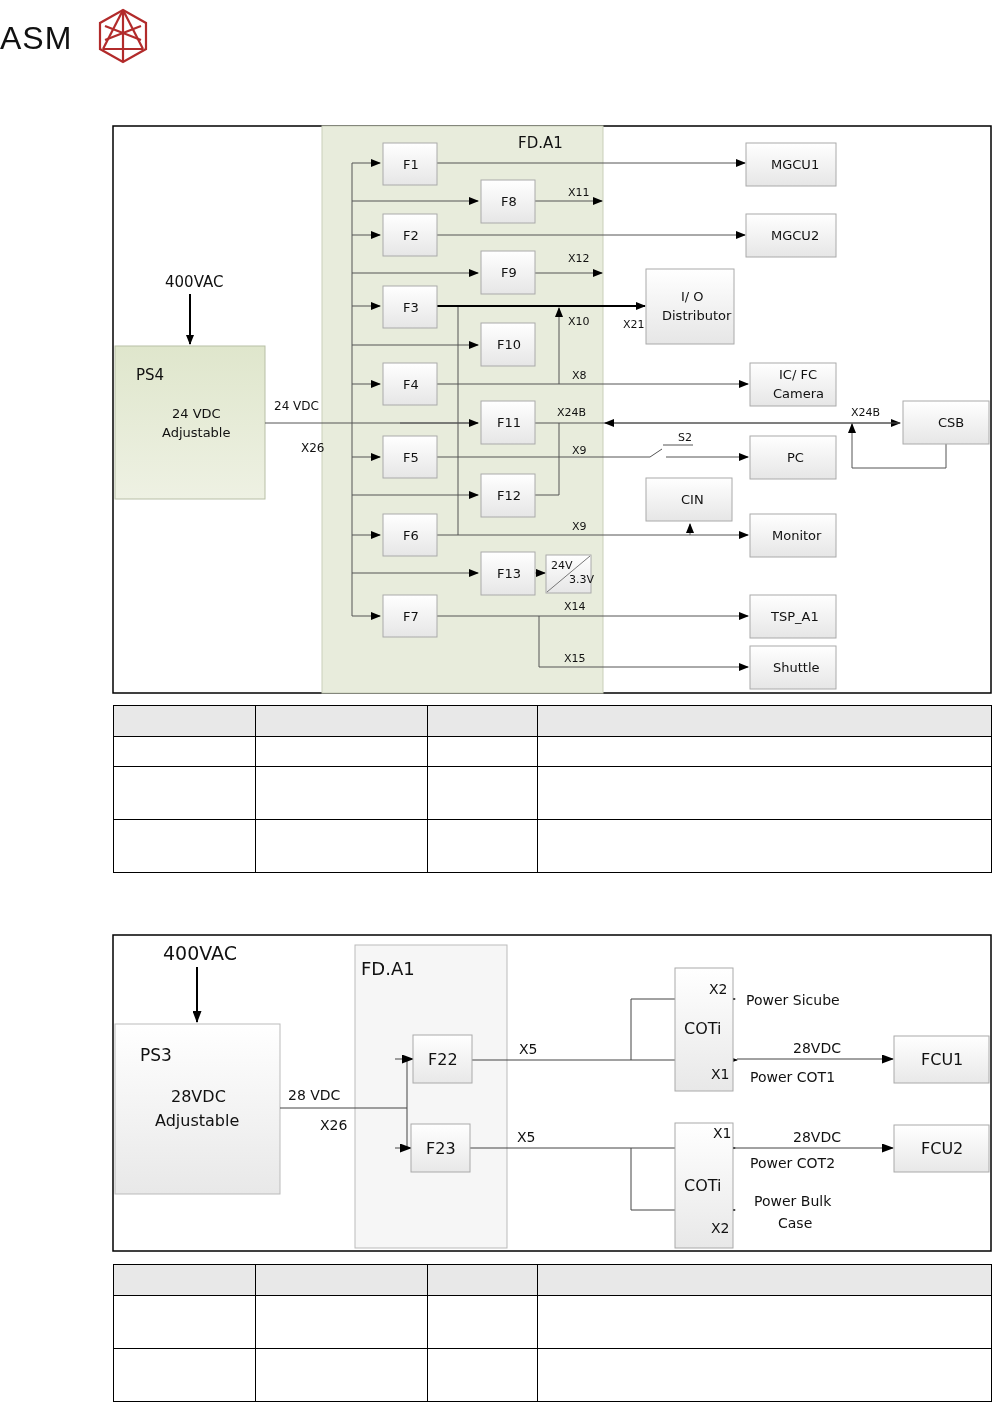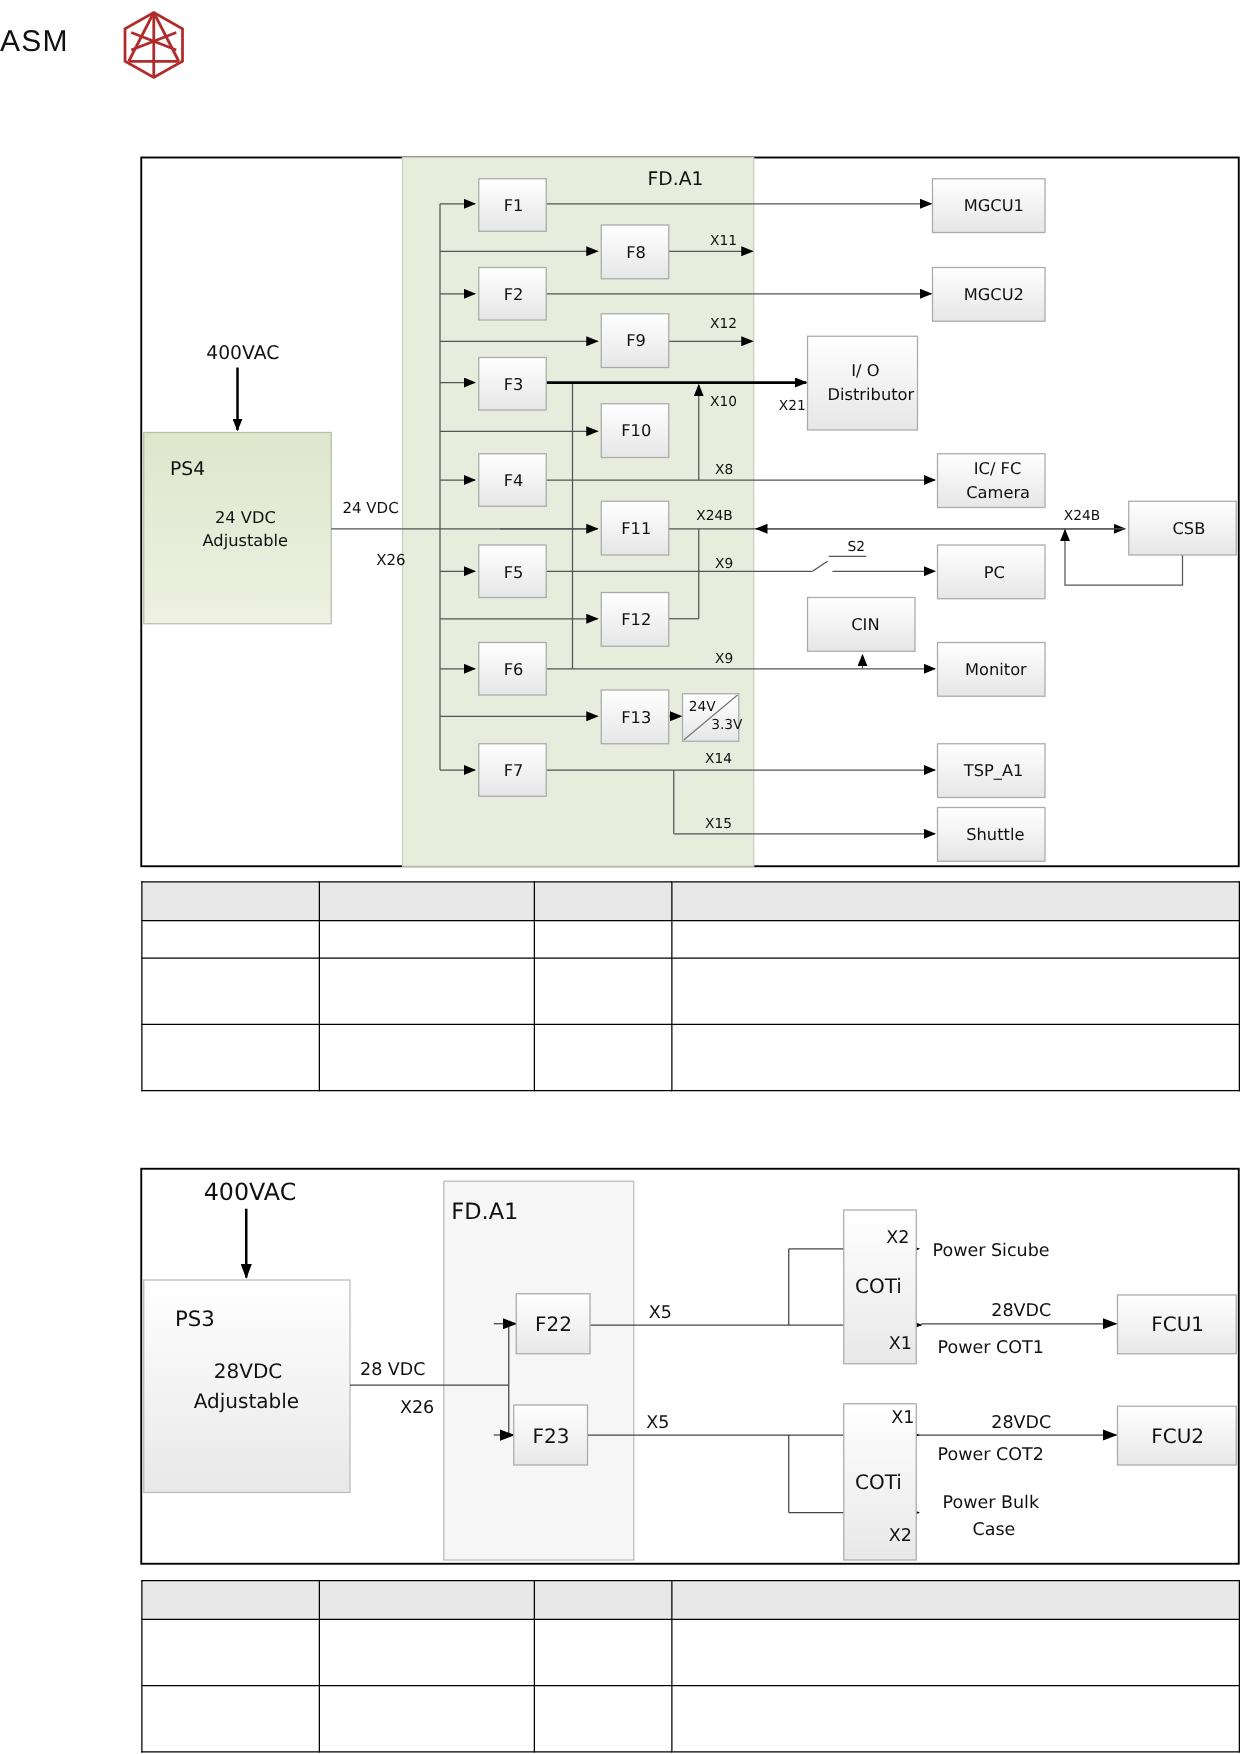--- a/index.html
+++ b/index.html
@@ -1,18 +1,18 @@
 <!DOCTYPE html>
 <html><head>
 <meta charset="utf-8">
 <style>
   html, body { margin:0; padding:0; background:#ffffff; }
   body { width:993px; height:1403px; position:relative; overflow:hidden; font-family:"DejaVu Sans", sans-serif; }
   .logo { position:absolute; left:0; top:8px; width:170px; height:52px; }
-  .logo-text { position:absolute; left:0; top:12px; font-family:"Liberation Sans", sans-serif; font-size:24px; letter-spacing:1px; color:#111; }
+  .logo-text { position:absolute; left:0; top:12px; font-family:"Liberation Sans", sans-serif; font-size:32px; letter-spacing:1px; color:#111; }
   .logo-mark { position:absolute; left:95px; top:0; }
   svg text { font-family:"DejaVu Sans", sans-serif; fill:#111; }
   .diagram { position:absolute; }
   table.info { position:absolute; border-collapse:collapse; table-layout:fixed; }
   table.info td, table.info th { border:1.5px solid #000; padding:0; }
   table.info th { background:#e8e8e8; }
 </style>
 </head>
 <body>
 

